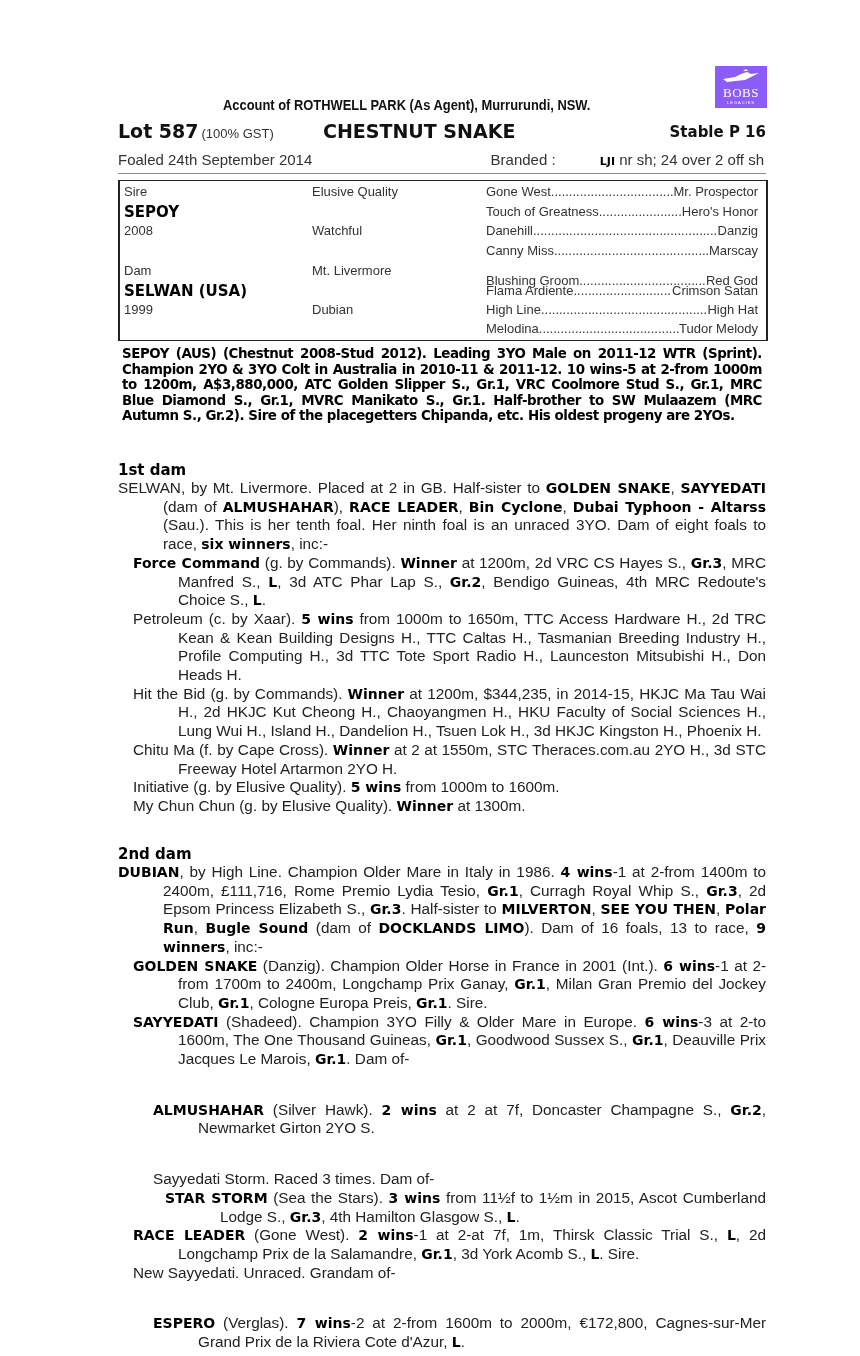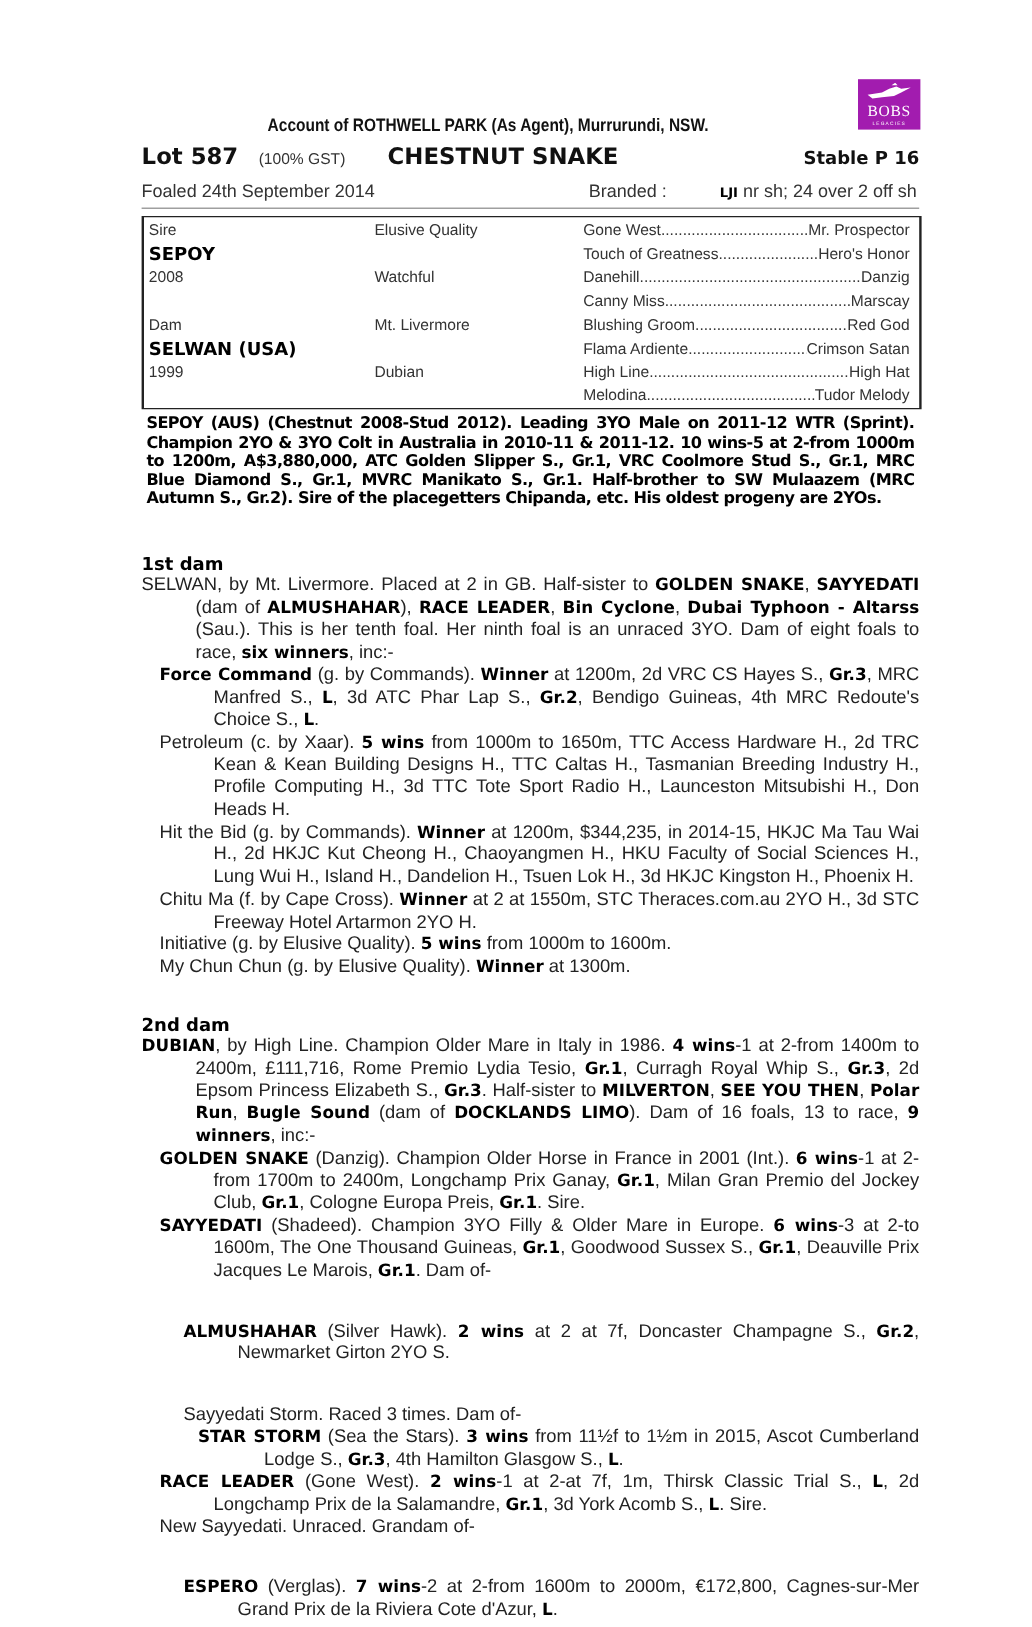--- a/index.html
+++ b/index.html
@@ -1,25 +1,25 @@
 <!DOCTYPE html>
 <html><head>
 <meta charset="utf-8">
 <style>
   html, body { margin:0; padding:0; background:#ffffff; }
   body { width:860px; height:1356px; position:relative; overflow:hidden; color:#111; font-family:"Liberation Sans", sans-serif; }
   .page { position:absolute; left:118px; top:0; width:648px; }
-  .logo { position:absolute; left:715px; top:66px; width:52px; height:42px; background:#a21caf; color:#fff; text-align:center; }
+  .logo { position:absolute; left:715px; top:66px; width:52px; height:42px; background:#8b5cf6; color:#fff; text-align:center; }
   .logo svg { position:absolute; left:6px; top:3px; }
   .logo .lg1 { position:absolute; left:0; right:0; top:20px; font-family:"Liberation Serif", serif; font-size:13px; letter-spacing:0.5px; line-height:13px; }
   .logo .lg2 { position:absolute; left:0; right:0; top:34px; font-size:4px; letter-spacing:1px; line-height:5px; }
   .account { position:absolute; left:105px; top:96px; font-family:"Liberation Sans", sans-serif; font-weight:bold; font-size:15px; transform:scaleX(0.86); transform-origin:left; white-space:nowrap; }
   .lotline { position:absolute; left:0; top:120px; width:648px; height:24px; white-space:nowrap; }
   .lot { font-family:"DejaVu Sans", sans-serif; font-weight:bold; font-size:19px; }
-  .gst { font-size:13px; color:#333; margin-left:17px; }
+  .gst { font-size:13px; color:#333; margin-left:3px; }
   .colt { position:absolute; left:205px; top:0; font-family:"DejaVu Sans", sans-serif; font-weight:bold; font-size:19px; }
   .stable { position:absolute; right:0; top:3px; font-family:"DejaVu Sans", sans-serif; font-weight:bold; font-size:15px; }
   .foaled { position:absolute; left:0; top:151px; font-size:15px; color:#333; }
   .branded { position:absolute; right:2px; top:151px; font-size:15px; color:#333; white-space:nowrap; }
   .branded b { font-family:"DejaVu Sans", sans-serif; font-size:11px; color:#000;padding-left:40px; }
   .hr { position:absolute; left:0; top:173px; width:648px; border-top:1px solid #888; }
   .ped { position:absolute; left:0; top:180px; width:646px; height:159px; border:1px solid #222; border-left:2px solid #222; border-right:2px solid #222; font-size:13px; color:#333; }
   .ped .c1 { position:absolute; left:4px; }
   .ped .c2 { position:absolute; left:192px; }
   .ped .big { font-family:"DejaVu Sans", sans-serif; font-weight:bold; font-size:15px; color:#000; }
@@ -88,21 +88,21 @@
     <div class="c3" style="top:42px">
         <span class="l">Danehill</span>
         <span class="d"></span>
         <span class="r">Danzig</span>
       </div>
     <div class="c3" style="top:62px">
         <span class="l">Canny Miss</span>
         <span class="d"></span>
         <span class="r">Marscay</span>
       </div>
-    <div class="c3" style="top:82px">
+    <div class="c3" style="top:92px">
         <span class="l">Blushing Groom</span>
         <span class="d"></span>
         <span class="r">Red God</span>
       </div>
     <div class="c3" style="top:102px">
         <span class="l">Flama Ardiente</span>
         <span class="d"></span>
         <span class="r">Crimson Satan</span>
       </div>
     <div class="c3" style="top:121px">

